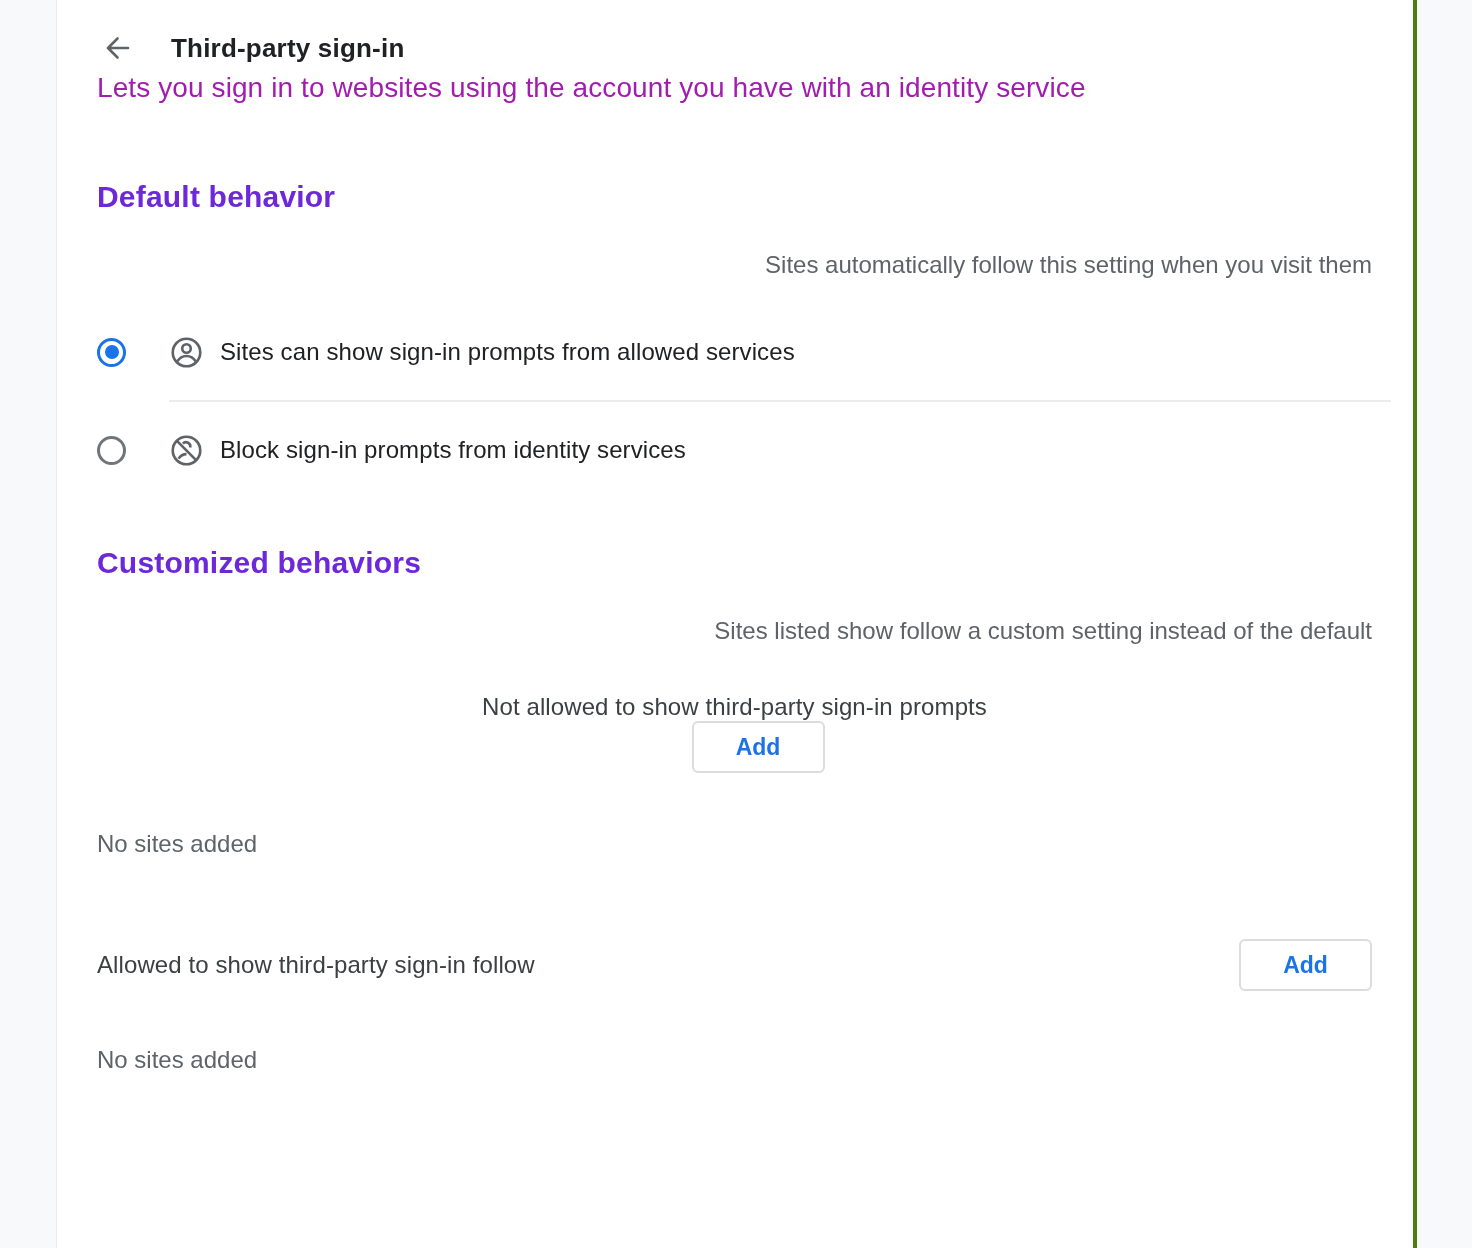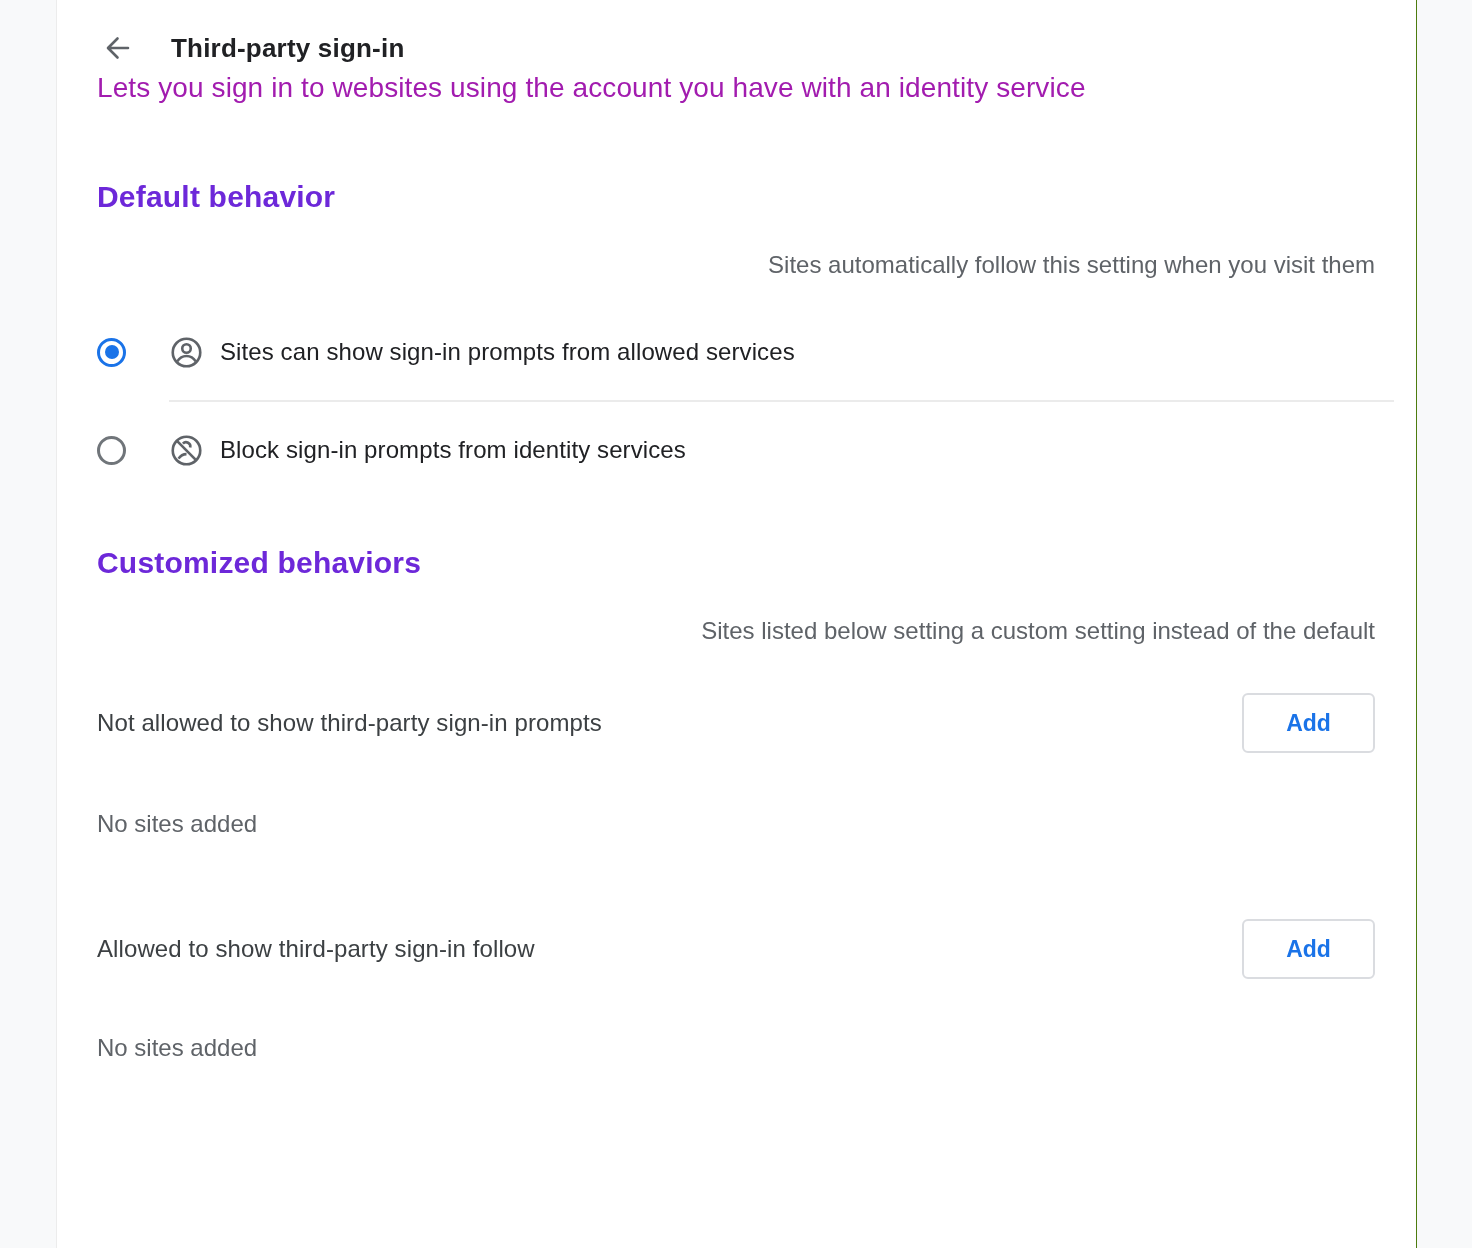--- a/index.html
+++ b/index.html
@@ -8,21 +8,21 @@
     background: #f8f9fa;
     font-family: "Liberation Sans", sans-serif;
     -webkit-font-smoothing: antialiased;
   }
   .card {
     margin-left: 56px;
     width: 1361px;
     min-height: 1248px;
     background: #ffffff;
     border-left: 1px solid #ececec;
-    border-right: 1px solid #4d7c0f;
+    border-right: 4px solid #4d7c0f;
     box-sizing: border-box;
     overflow: hidden;
   }
   
   .header {
     display: flex;
     align-items: center;
     padding: 24px 41px 0 44px;
     height: 48px;
   }
@@ -105,25 +105,25 @@
     margin-left: 72px;
     width: calc(100% - 53px);
   }
   .heading-customized { margin-top: 48px; }
   
   .list-row {
     display: flex;
     align-items: center;
     justify-content: space-between;
   }
-  .list-row.row1 { margin-top: 48px; }
+  .list-row.row1 { margin-top: 48px; flex-direction: column; }
   .list-row.row2 { margin-top: 81px; }
   .list-label { font-size: 24px; color: #3c4043; letter-spacing: 0.1px; }
   .add-button {
-    width: 133px; height: 60px;
+    width: 133px; height: 52px;
     box-sizing: border-box;
     background: #ffffff;
     border: 2px solid #dadce0;
     border-radius: 6px;
     color: #1a73e8;
     font-size: 23px;
     font-weight: bold;
     font-family: "Liberation Sans", sans-serif;
     cursor: pointer;
     flex: none;
@@ -183,21 +183,21 @@
           <circle cx="12" cy="12" r="10" stroke="#5f6368" stroke-width="1.9"></circle>
           <path d="M9.4 7 a3.1 3.1 0 0 1 5.3 2.8" stroke="#5f6368" stroke-width="1.9"></path>
           <path d="M6.2 17.9 C7.7 15.6 9.6 14.6 12 14.6" stroke="#5f6368" stroke-width="1.9"></path>
           <path d="M5.6 5.6 L18.4 18.4" stroke="#5f6368" stroke-width="1.9" stroke-linecap="round"></path>
         </svg>
       </span>
       <span class="option-label">Block sign-in prompts from identity services</span>
     </div>
 
     <div class="section-heading heading-customized">Customized behaviors</div>
-    <div class="section-subtitle">Sites listed below setting a custom setting instead of the default</div>
+    <div class="section-subtitle">Sites listed show follow a custom setting instead of the default</div>
 
     <div class="list-row row1">
       <span class="list-label">Not allowed to show third-party sign-in prompts</span>
       <button class="add-button">Add</button>
     </div>
     <div class="empty-row e1">No sites added</div>
 
     <div class="list-row row2">
       <span class="list-label">Allowed to show third-party sign-in follow</span>
       <button class="add-button">Add</button>

